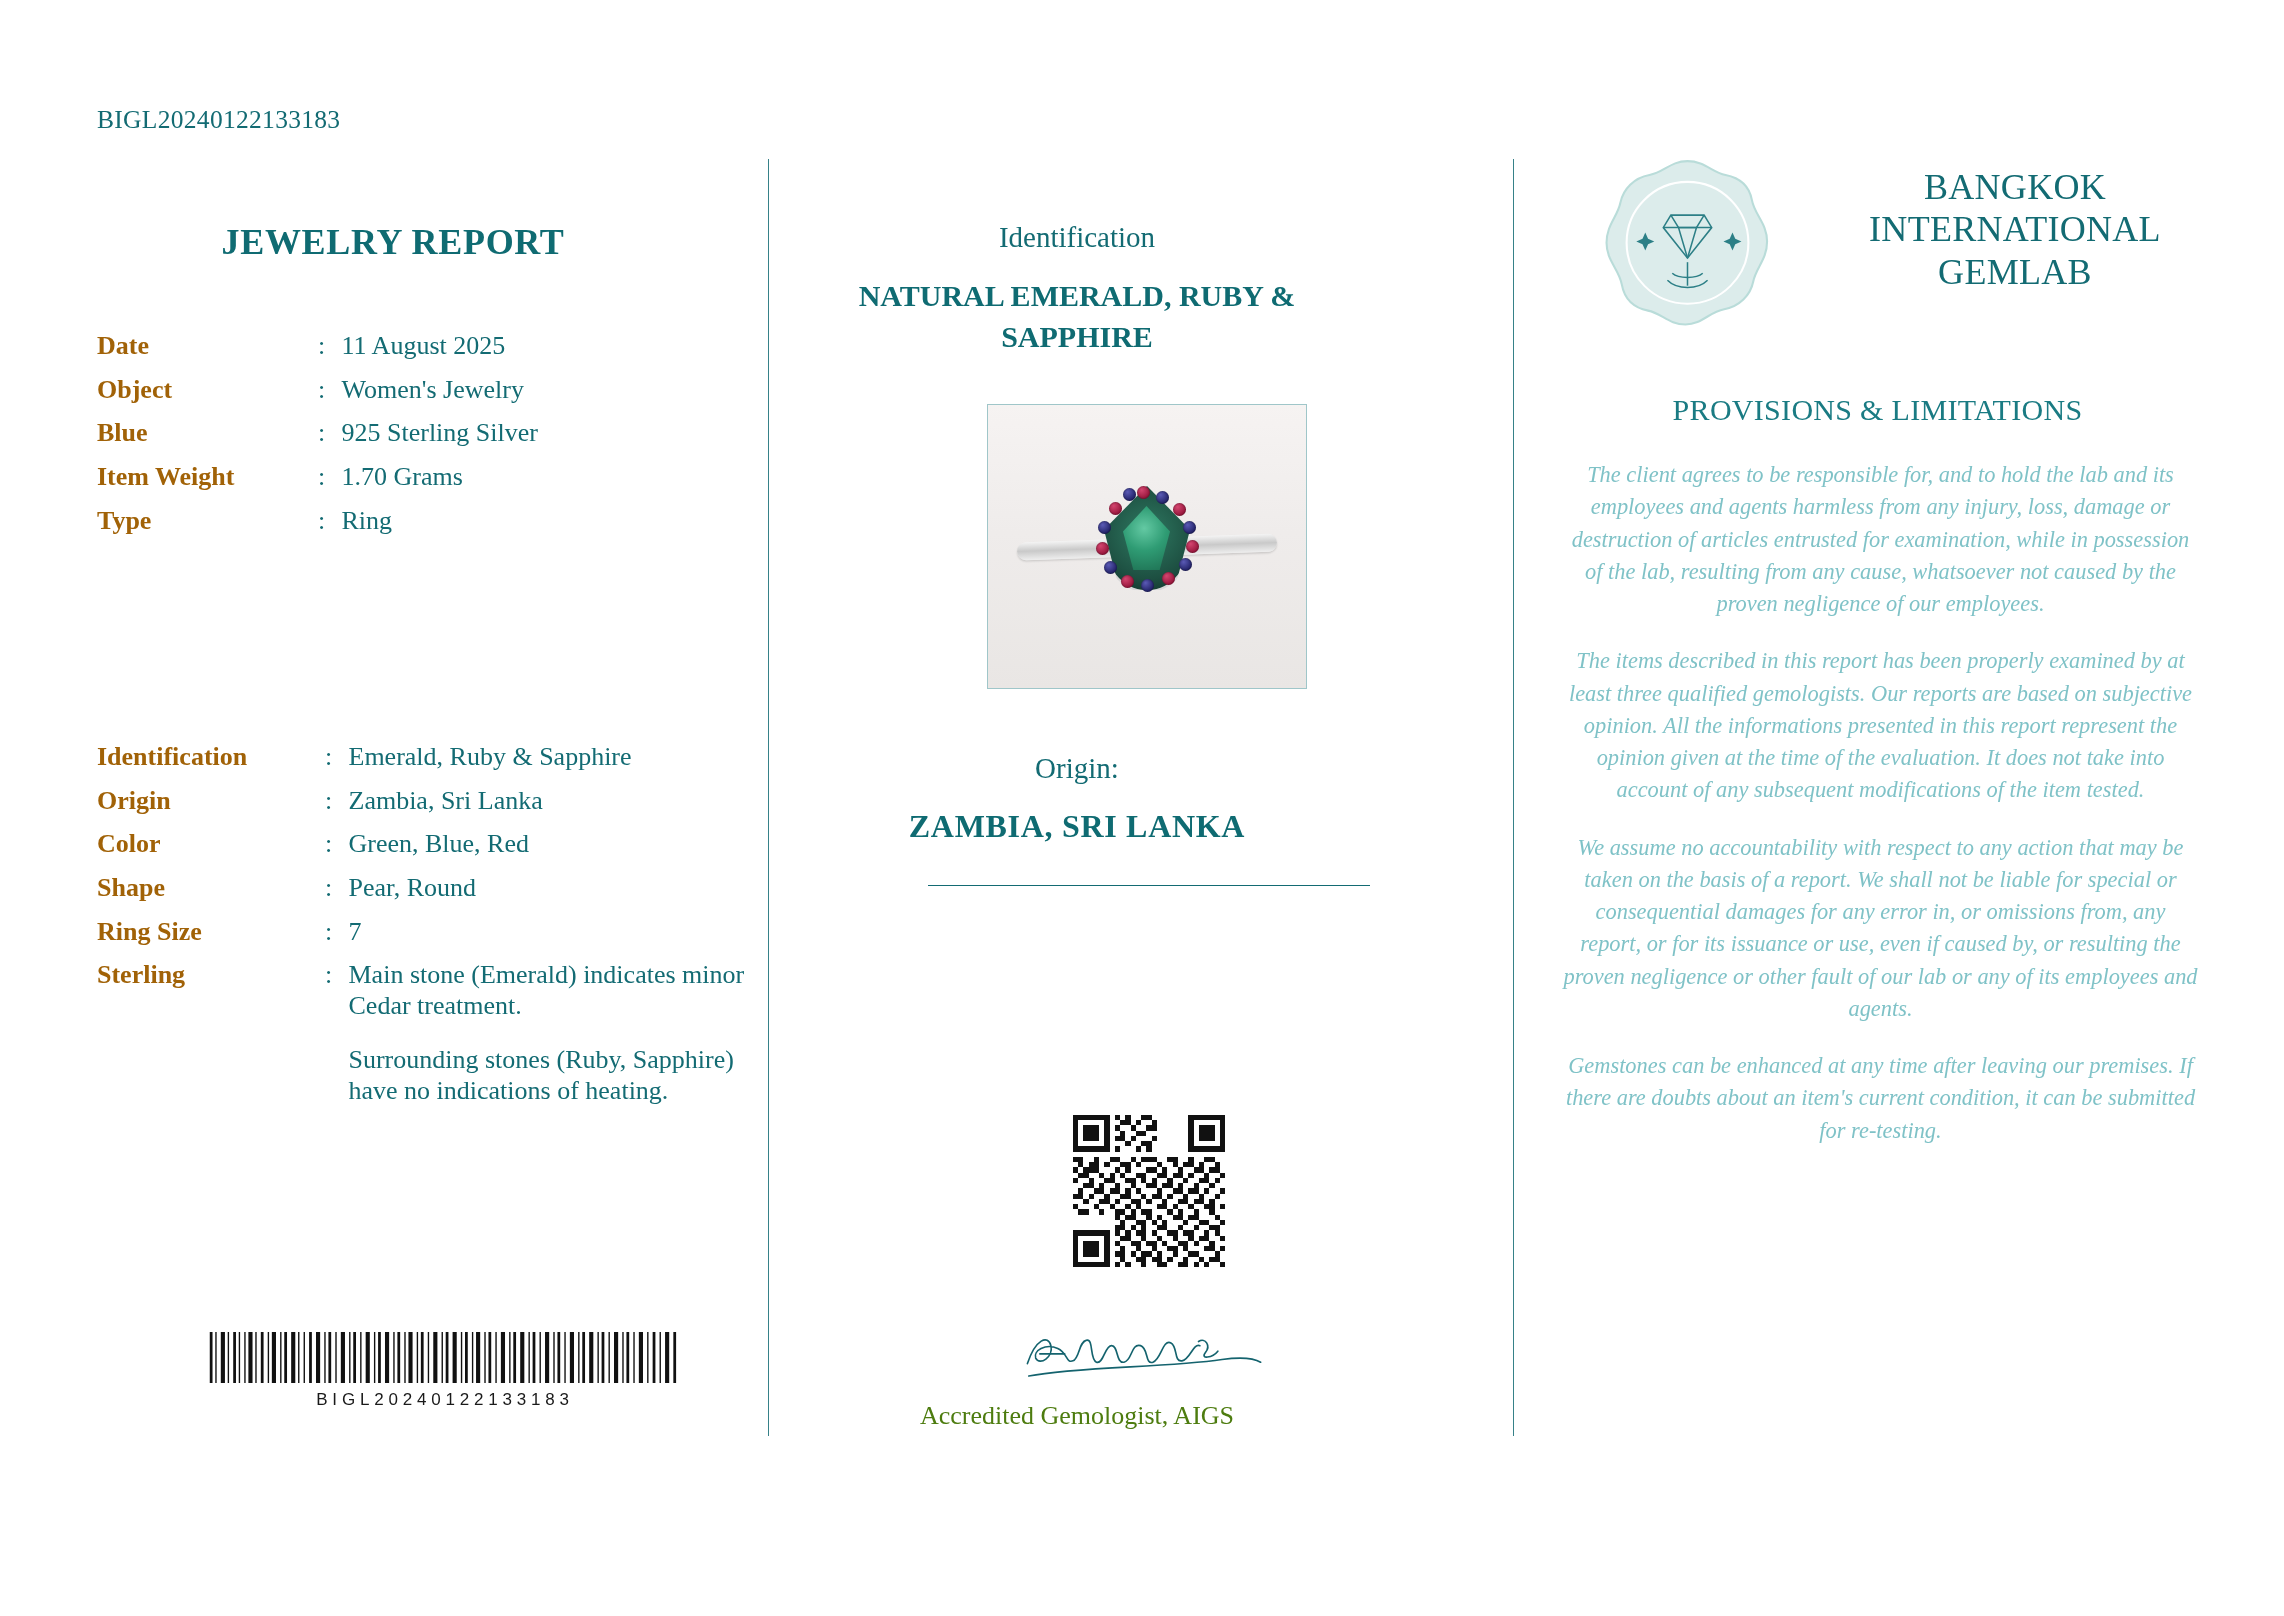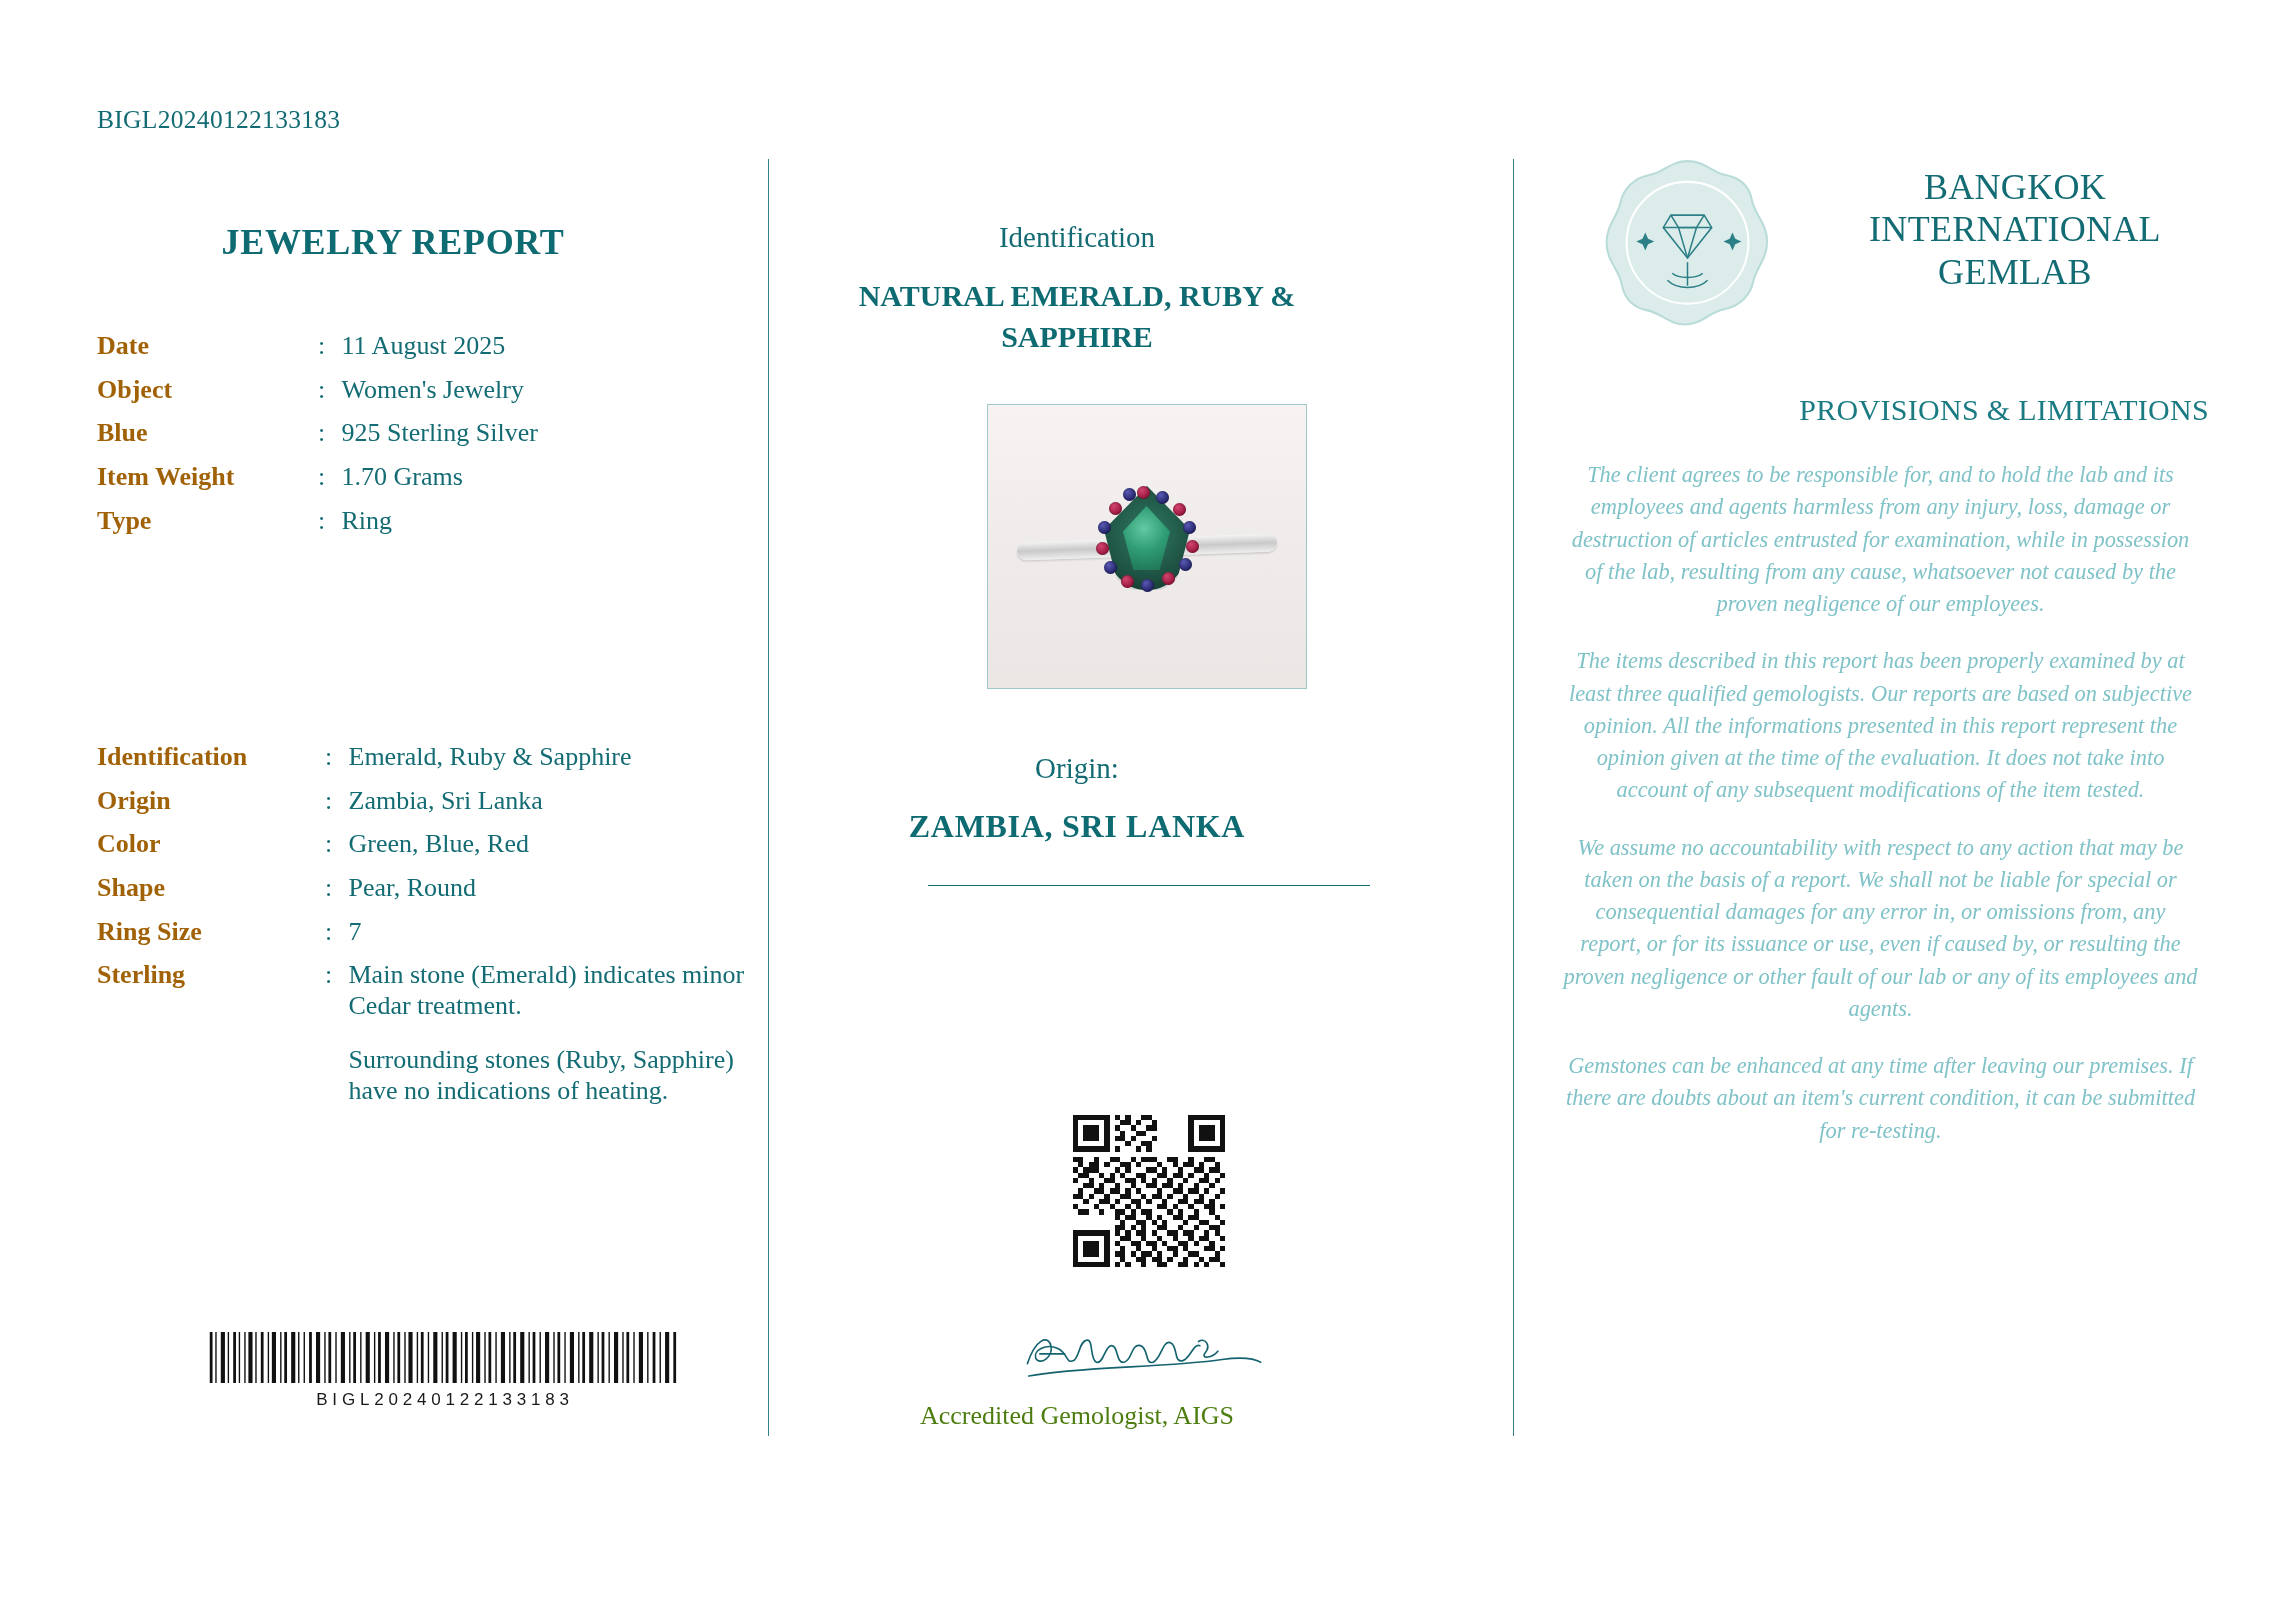--- a/index.html
+++ b/index.html
@@ -281,21 +281,21 @@
     font-size: 36px;
     line-height: 1.18;
     color: #136b73;
     letter-spacing: 0.3px;
   }
   .provisions-title {
     position: absolute;
     left: 1546px;
     top: 393px;
     width: 663px;
-    text-align: right;
+    text-align: center;
     font-size: 30px;
     letter-spacing: 0.3px;
     color: #1a7b83;
   }
   .provisions-body {
     position: absolute;
     left: 1563px;
     top: 459px;
     width: 635px;
     text-align: center;

